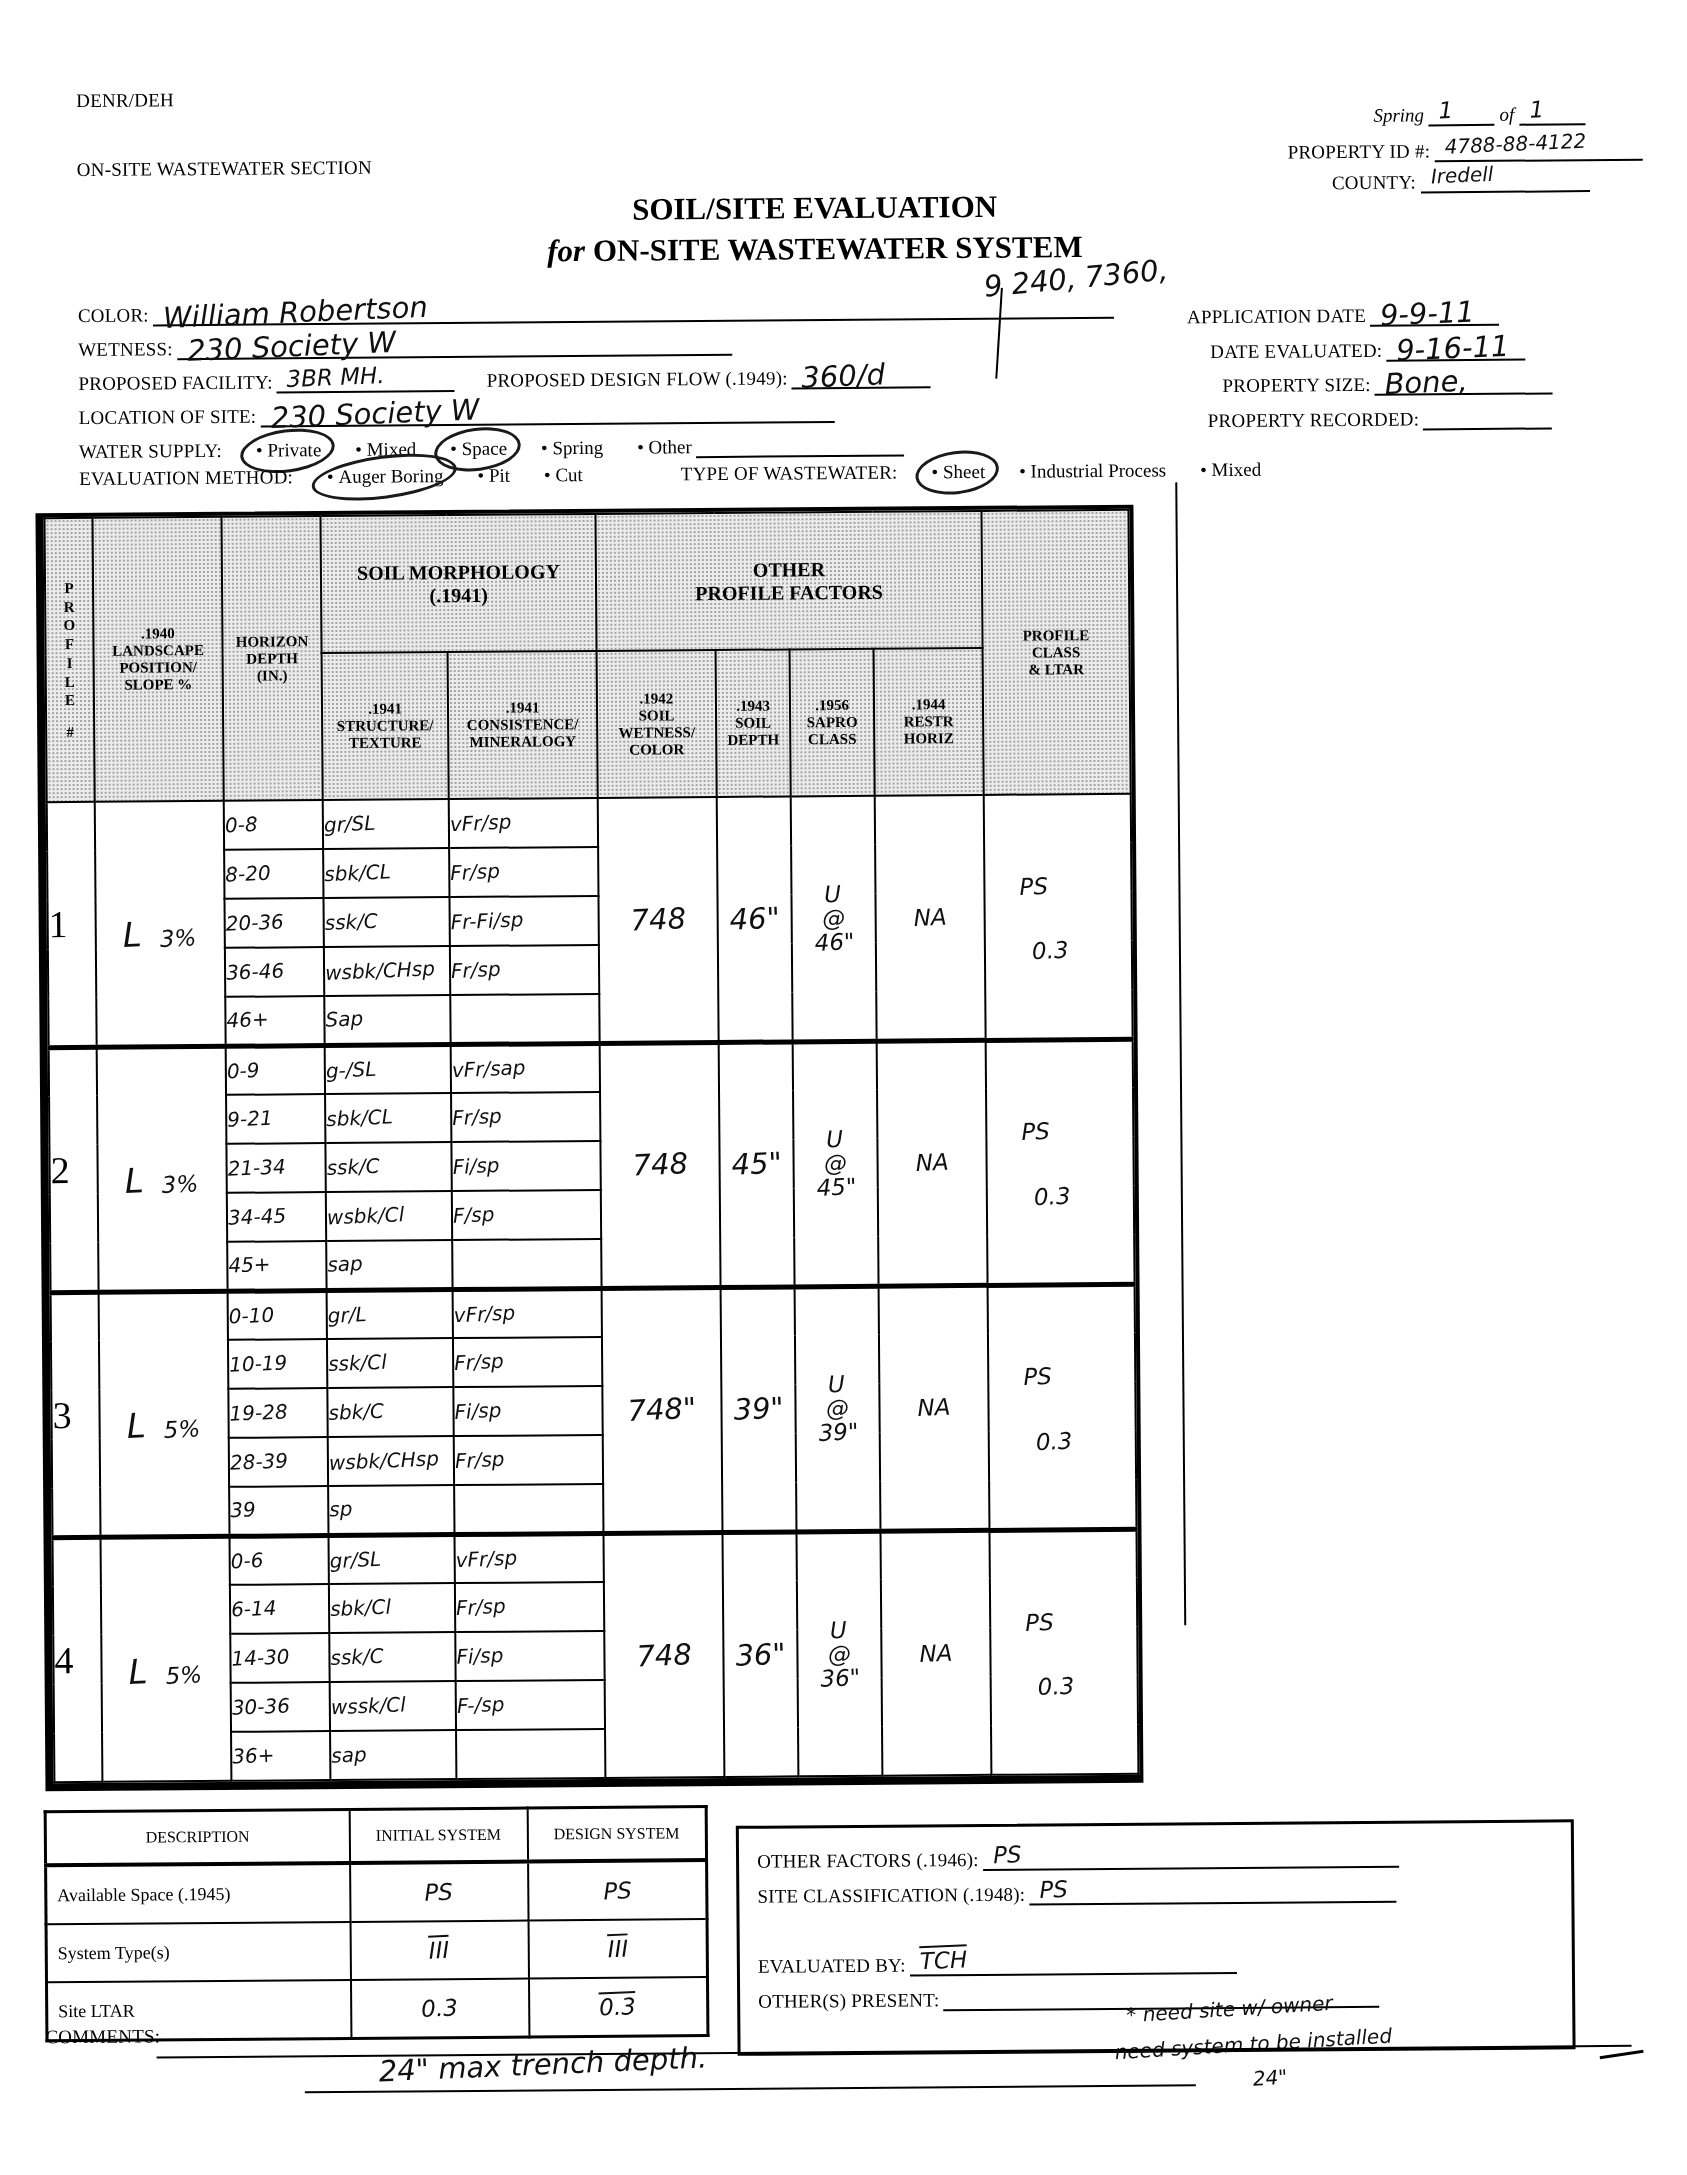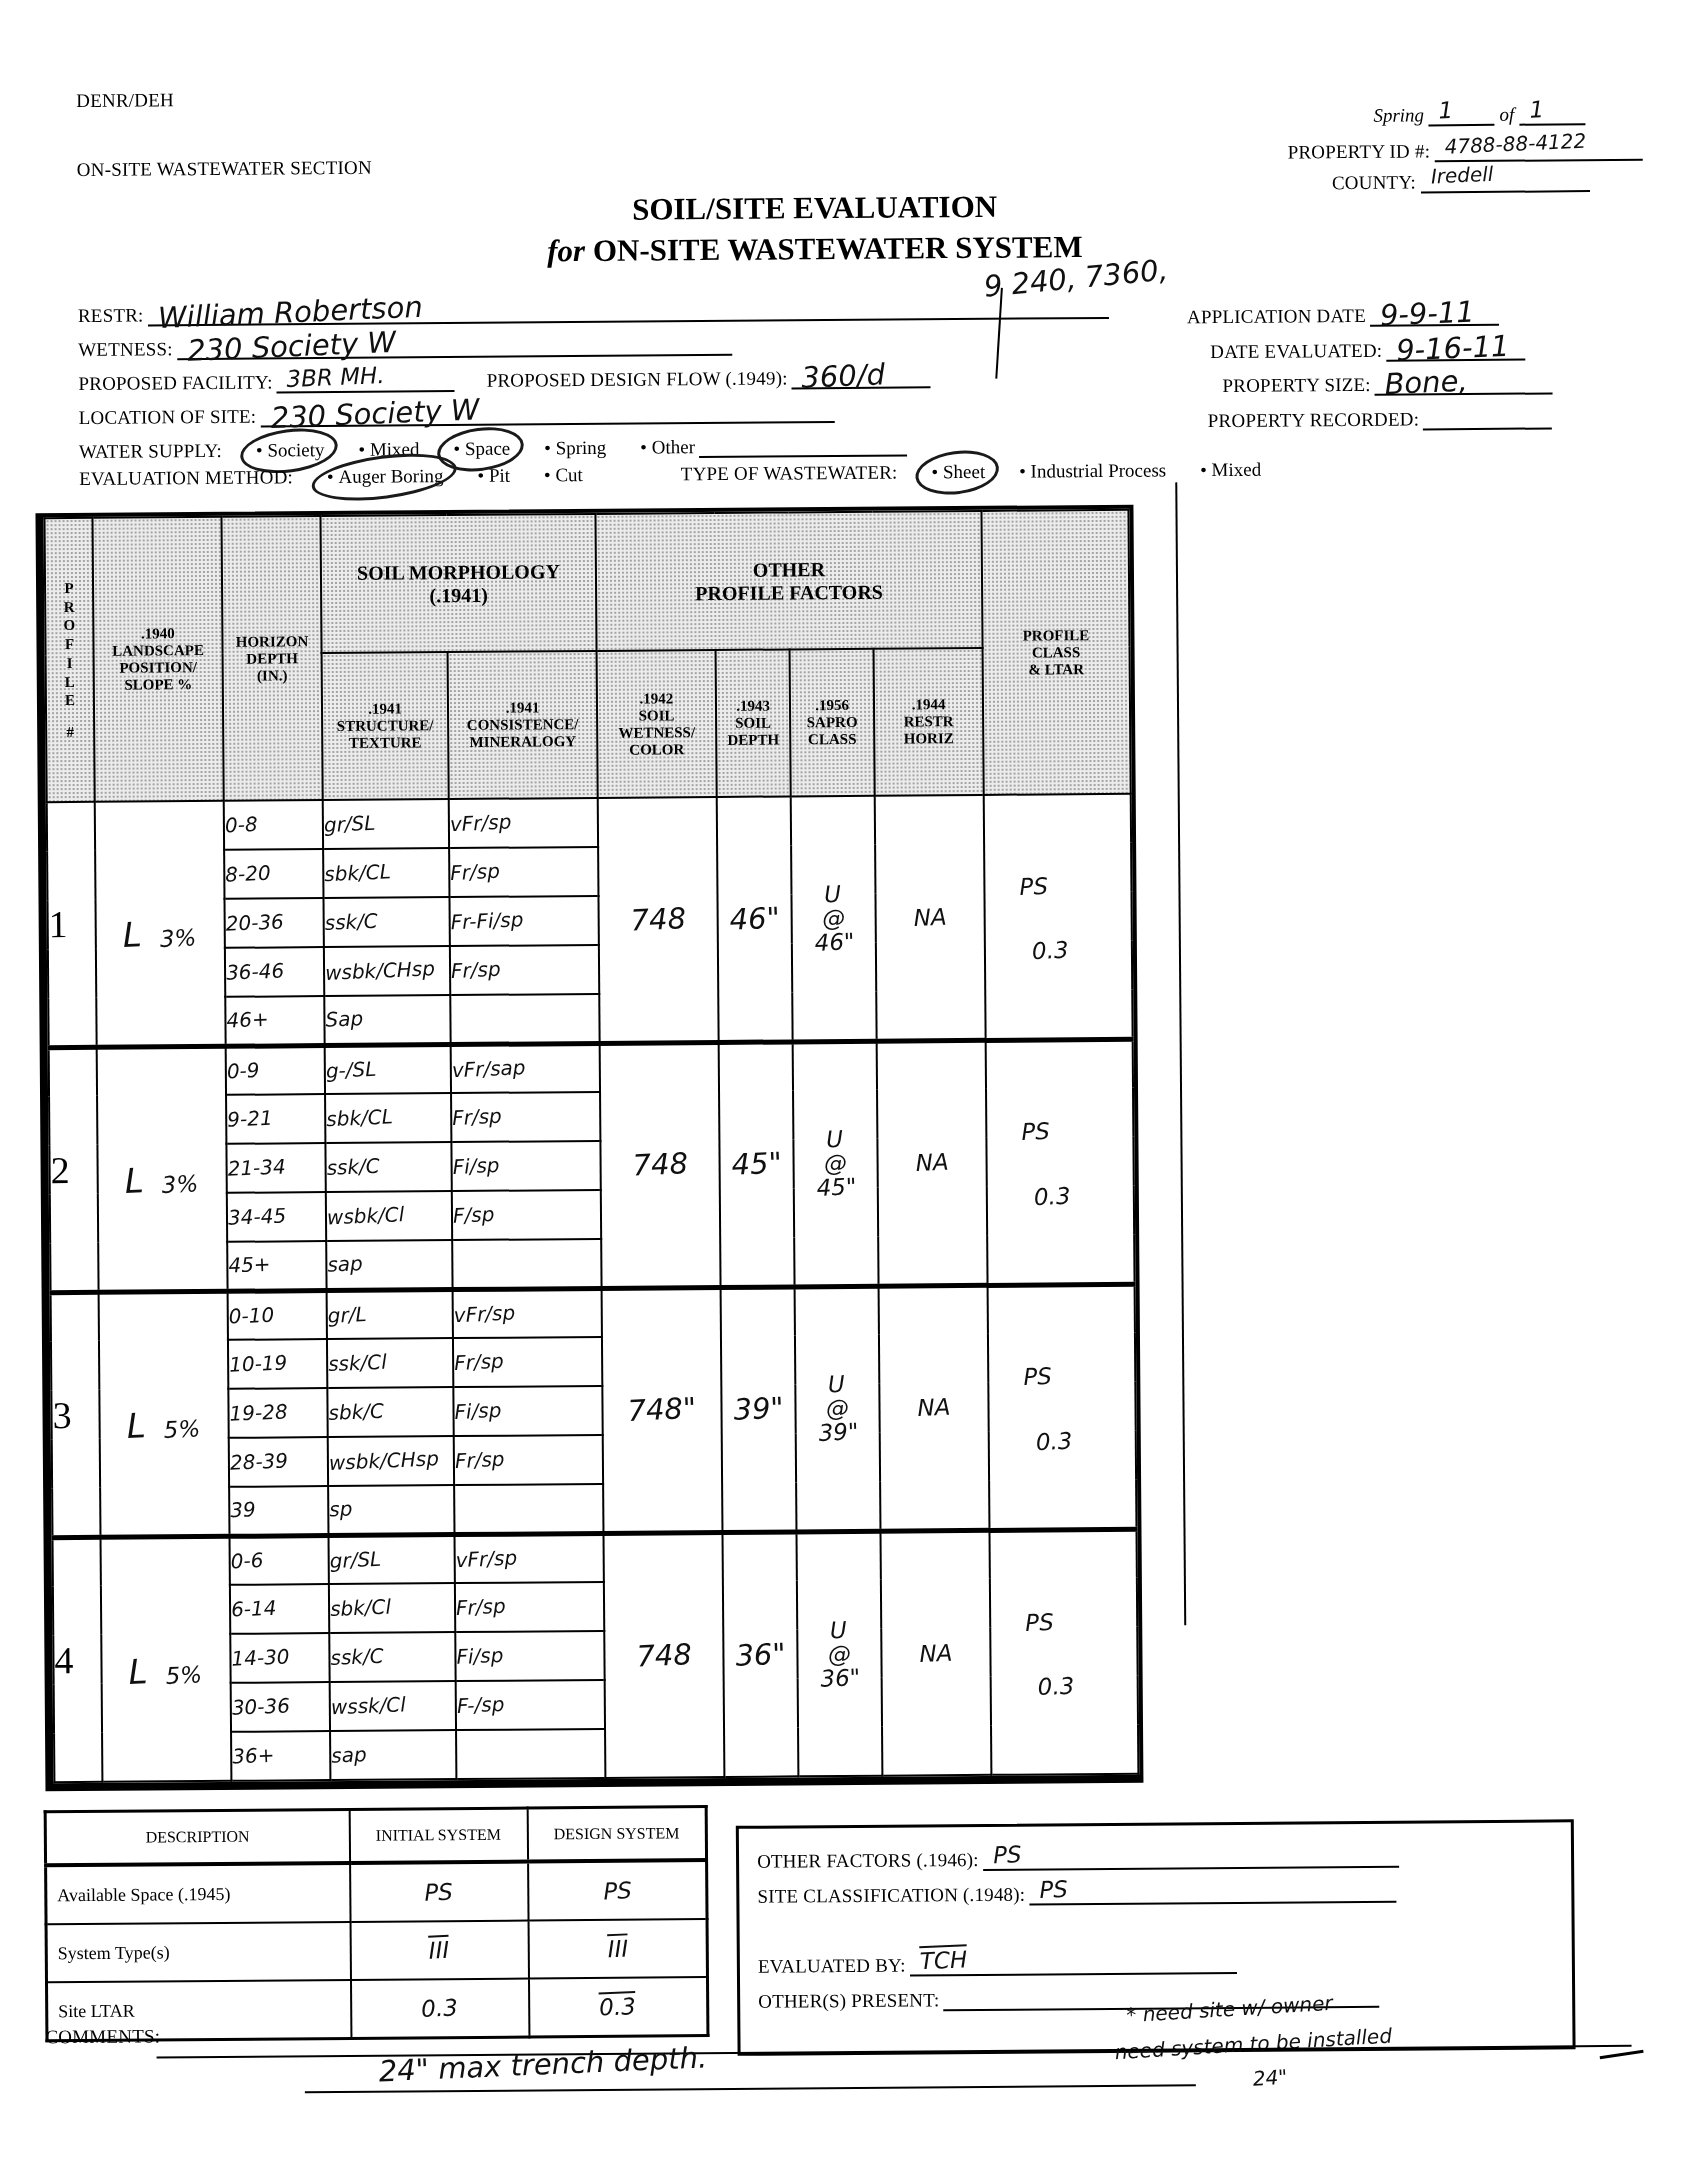--- a/index.html
+++ b/index.html
@@ -86,40 +86,40 @@
     <i>for</i>
     <span>ON-SITE WASTEWATER SYSTEM</span>
   </div>
 
   <div class="abs" style="left:990px;top:265px;">
     <span class="hw hw-lg" style="transform:rotate(-5deg);">9 240, 7360,</span>
   </div>
   <div class="line" style="left:1004px;top:289px;width:2px;height:91px;transform:rotate(4deg);"></div>
 
   <div class="abs" style="left:84px;top:293px;">
-    <span class="lbl">RESTR:</span>
+    <span class="lbl">COLOR:</span>
     <span class="fill" style="width:941px;"><span class="hw hw-lg">William Robertson</span></span>
   </div>
   <div class="abs" style="left:84px;top:327px;">
     <span class="lbl">WETNESS:</span>
     <span class="fill" style="width:535px;"><span class="hw hw-lg">230 Society W</span></span>
   </div>
   <div class="abs" style="left:84px;top:361px;">
     <span class="lbl">PROPOSED FACILITY:</span>
     <span class="fill" style="width:158px;"><span class="hw hw-md">3BR MH.</span></span>
     <span class="lbl" style="margin-left:28px;">PROPOSED DESIGN FLOW (.1949):</span>
     <span class="fill" style="width:119px;"><span class="hw hw-lg">360/d</span></span>
   </div>
   <div class="abs" style="left:84px;top:395px;">
     <span class="lbl">LOCATION OF SITE:</span>
     <span class="fill" style="width:554px;"><span class="hw hw-lg">230 Society W</span></span>
   </div>
   <div class="abs" style="left:84px;top:429px;">
     <span class="lbl">WATER SUPPLY:</span>
-    <span class="opt circled">Society</span>
+    <span class="opt circled">Private</span>
     <span class="opt">Mixed</span>
     <span class="opt circled">Space</span>
     <span class="opt">Spring</span>
     <span class="opt">Other</span>
     <span class="fill" style="width:188px;"></span>
   </div>
   <div class="abs" style="left:84px;top:462px;">
     <span class="lbl">EVALUATION METHOD:</span>
     <span class="opt circled">Auger Boring</span>
     <span class="opt">Pit</span>

